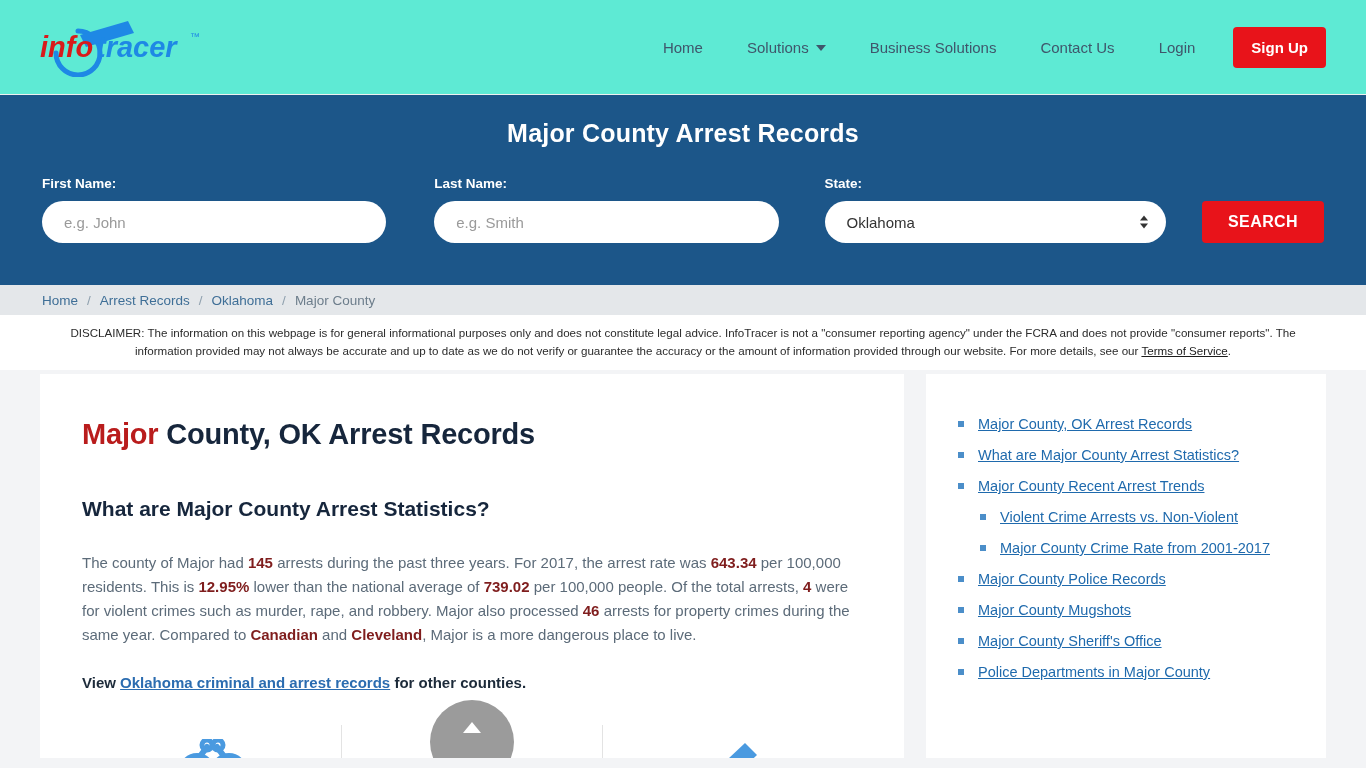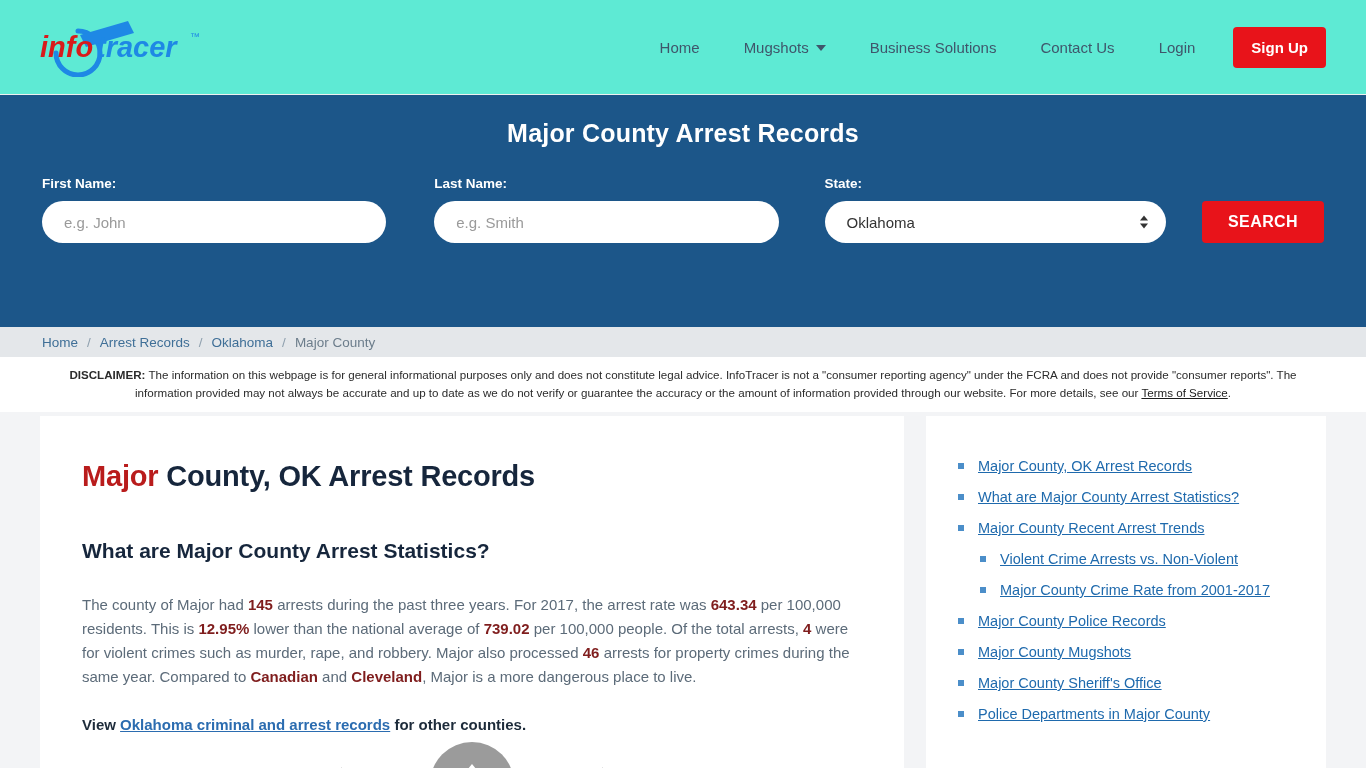--- a/index.html
+++ b/index.html
@@ -65,21 +65,21 @@
     padding: 12px 18px;
     margin-left: 16px;
     cursor: pointer;
     font-family: "Liberation Sans", sans-serif;
   }
 
   
   .banner {
     background: #1c5689;
     padding: 24px 42px 26px 42px;
-    height: 232px;
+    height: 190px;
   }
   .banner-title {
     color: #ffffff;
     font-size: 25px;
     font-weight: bold;
     text-align: center;
     margin-bottom: 28px;
     letter-spacing: .2px;
   }
   .search-row {
@@ -158,21 +158,21 @@
   
   .disclaimer {
     background: #ffffff;
     padding: 9px 42px 8px 42px;
     font-size: 11.6px;
     line-height: 17.5px;
     color: #2b2b2b;
     text-align: center;
     height: 55px;
   }
-  .disclaimer b { font-weight: bold; }
+  .disclaimer b { font-weight: normal; }
   .tos-link { color: #1b1b1b; text-decoration: underline; cursor: pointer; }
 
   
   .main {
     display: flex;
     gap: 22px;
     padding: 0 40px;
     margin-top: 4px;
     height: 384px;
   }
@@ -302,21 +302,21 @@
       <text x="56" y="40" font-family="Liberation Sans, sans-serif" font-size="29" font-weight="bold" font-style="italic" fill="#1e88e5">tracer</text>
       <text x="150" y="23" font-family="Liberation Sans, sans-serif" font-size="10" fill="#1e88e5">™</text>
     </svg>
   </div>
 
   <nav class="nav">
     <a class="nav-item">
         <span>Home</span>
       </a>
     <a class="nav-item">
-      <span>Mugshots</span>
+      <span>Solutions</span>
       <span class="chev-down"></span>
     </a>
     <a class="nav-item">
         <span>Business Solutions</span>
       </a>
     <a class="nav-item">
         <span>Contact Us</span>
       </a>
     <a class="nav-item">
         <span>Login</span>

